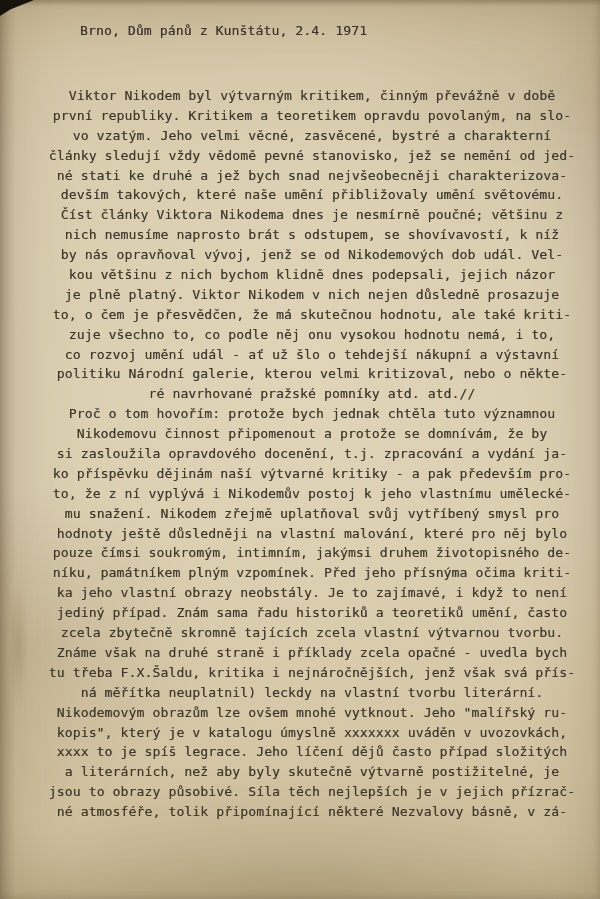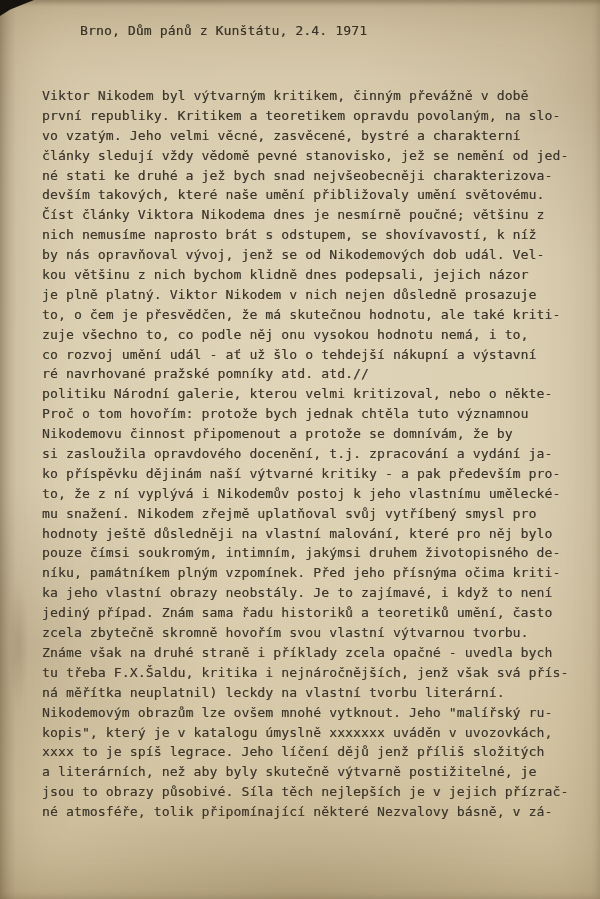--- a/index.html
+++ b/index.html
@@ -15,20 +15,21 @@
     font-family: "DejaVu Sans Mono", "Liberation Mono", monospace;
     background:
       radial-gradient(120% 90% at 50% 42%, rgba(255,249,230,0.22), rgba(0,0,0,0) 62%),
       radial-gradient(42% 26% at 6% 72%, rgba(96,74,40,0.14), rgba(0,0,0,0) 70%),
       radial-gradient(50% 28% at 94% 10%, rgba(98,78,45,0.10), rgba(0,0,0,0) 70%),
       radial-gradient(60% 20% at 50% 100%, rgba(90,68,34,0.14), rgba(0,0,0,0) 75%),
       linear-gradient(180deg, #cfc09f 0%, #d7caac 18%, #d8cbad 55%, #d2c3a1 85%, #cab995 100%);
     box-shadow:
       inset 0 0 70px rgba(92,70,38,0.30),
       inset 0 0 9px rgba(70,50,25,0.28);
+    text-align: center;
   }
   .scan-corner {
     position: absolute;
     top: 0;
     left: 0;
     width: 34px;
     height: 16px;
     background: #16130e;
     clip-path: polygon(0 0, 100% 0, 30% 60%, 0 100%);
     filter: blur(0.5px);
@@ -102,37 +103,37 @@
       <div class="line">né stati ke druhé a jež bych snad nejvšeobecněji charakterizova-</div>
       <div class="line">devším takových, které naše umění přibližovaly umění světovému.</div>
       <div class="line">Číst články Viktora Nikodema dnes je nesmírně poučné; většinu z</div>
       <div class="line">nich nemusíme naprosto brát s odstupem, se shovívavostí, k níž</div>
       <div class="line">by nás opravňoval vývoj, jenž se od Nikodemových dob udál. Vel-</div>
       <div class="line">kou většinu z nich bychom klidně dnes podepsali, jejich názor</div>
       <div class="line">je plně platný. Viktor Nikodem v nich nejen důsledně prosazuje</div>
       <div class="line">to, o čem je přesvědčen, že má skutečnou hodnotu, ale také kriti-</div>
       <div class="line">zuje všechno to, co podle něj onu vysokou hodnotu nemá, i to,</div>
       <div class="line">co rozvoj umění udál - ať už šlo o tehdejší nákupní a výstavní</div>
+      <div class="line">politiku Národní galerie, kterou velmi kritizoval, nebo o někte-</div>
       <div class="line">ré navrhované pražské pomníky atd. atd.//</div>
-      <div class="line">politiku Národní galerie, kterou velmi kritizoval, nebo o někte-</div>
       <div class="line">Proč o tom hovořím: protože bych jednak chtěla tuto významnou</div>
       <div class="line">Nikodemovu činnost připomenout a protože se domnívám, že by</div>
       <div class="line">si zasloužila opravdového docenění, t.j. zpracování a vydání ja-</div>
       <div class="line">ko příspěvku dějinám naší výtvarné kritiky - a pak především pro-</div>
       <div class="line">to, že z ní vyplývá i Nikodemův postoj k jeho vlastnímu umělecké-</div>
       <div class="line">mu snažení. Nikodem zřejmě uplatňoval svůj vytříbený smysl pro</div>
       <div class="line">hodnoty ještě důsledněji na vlastní malování, které pro něj bylo</div>
       <div class="line">pouze čímsi soukromým, intimním, jakýmsi druhem životopisného de-</div>
       <div class="line">níku, památníkem plným vzpomínek. Před jeho přísnýma očima kriti-</div>
       <div class="line">ka jeho vlastní obrazy neobstály. Je to zajímavé, i když to není</div>
       <div class="line">jediný případ. Znám sama řadu historiků a teoretiků umění, často</div>
-      <div class="line">zcela zbytečně skromně hovořím svou vlastní výtvarnou tvorbu.</div>
+      <div class="line">zcela zbytečně skromně tajících zcela vlastní výtvarnou tvorbu.</div>
       <div class="line">Známe však na druhé straně i příklady zcela opačné - uvedla bych</div>
       <div class="line">tu třeba F.X.Šaldu, kritika i nejnáročnějších, jenž však svá přís-</div>
       <div class="line">ná měřítka neuplatnil) leckdy na vlastní tvorbu literární.</div>
       <div class="line">Nikodemovým obrazům lze ovšem mnohé vytknout. Jeho "malířský ru-</div>
       <div class="line">kopis", který je v katalogu úmyslně xxxxxxx uváděn v uvozovkách,</div>
-      <div class="line">xxxx to je spíš legrace. Jeho líčení dějů jenž příliš složitých</div>
+      <div class="line">xxxx to je spíš legrace. Jeho líčení dějů často případ složitých</div>
       <div class="line">a literárních, než aby byly skutečně výtvarně postižitelné, je</div>
       <div class="line">jsou to obrazy působivé. Síla těch nejlepších je v jejich přízrač-</div>
       <div class="line">né atmosféře, tolik připomínající některé Nezvalovy básně, v zá-</div>
     </div>
 </div>
 
 </body></html>

